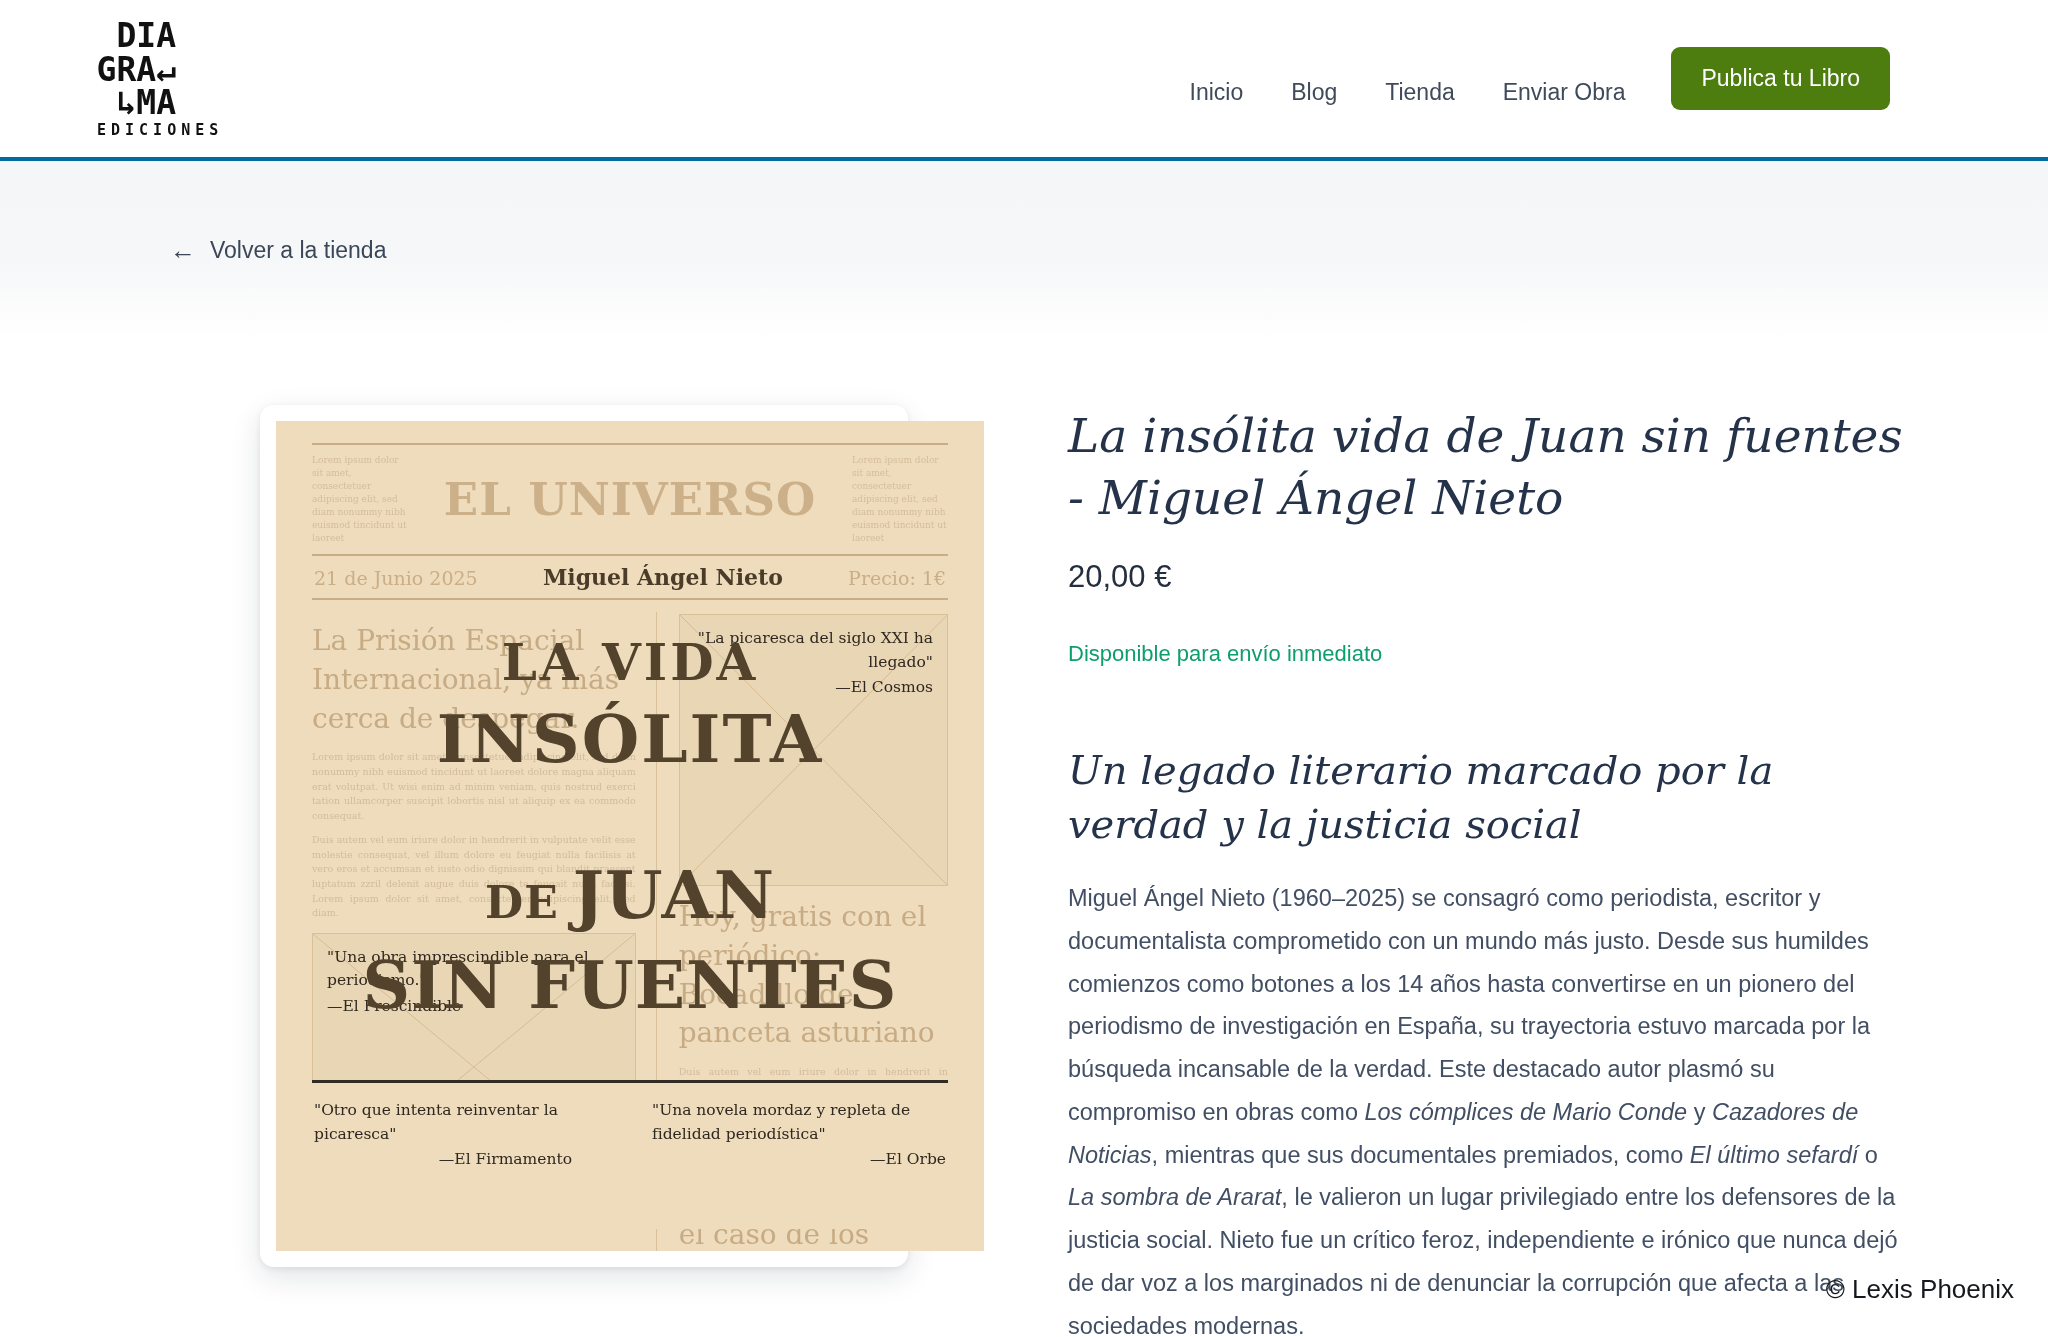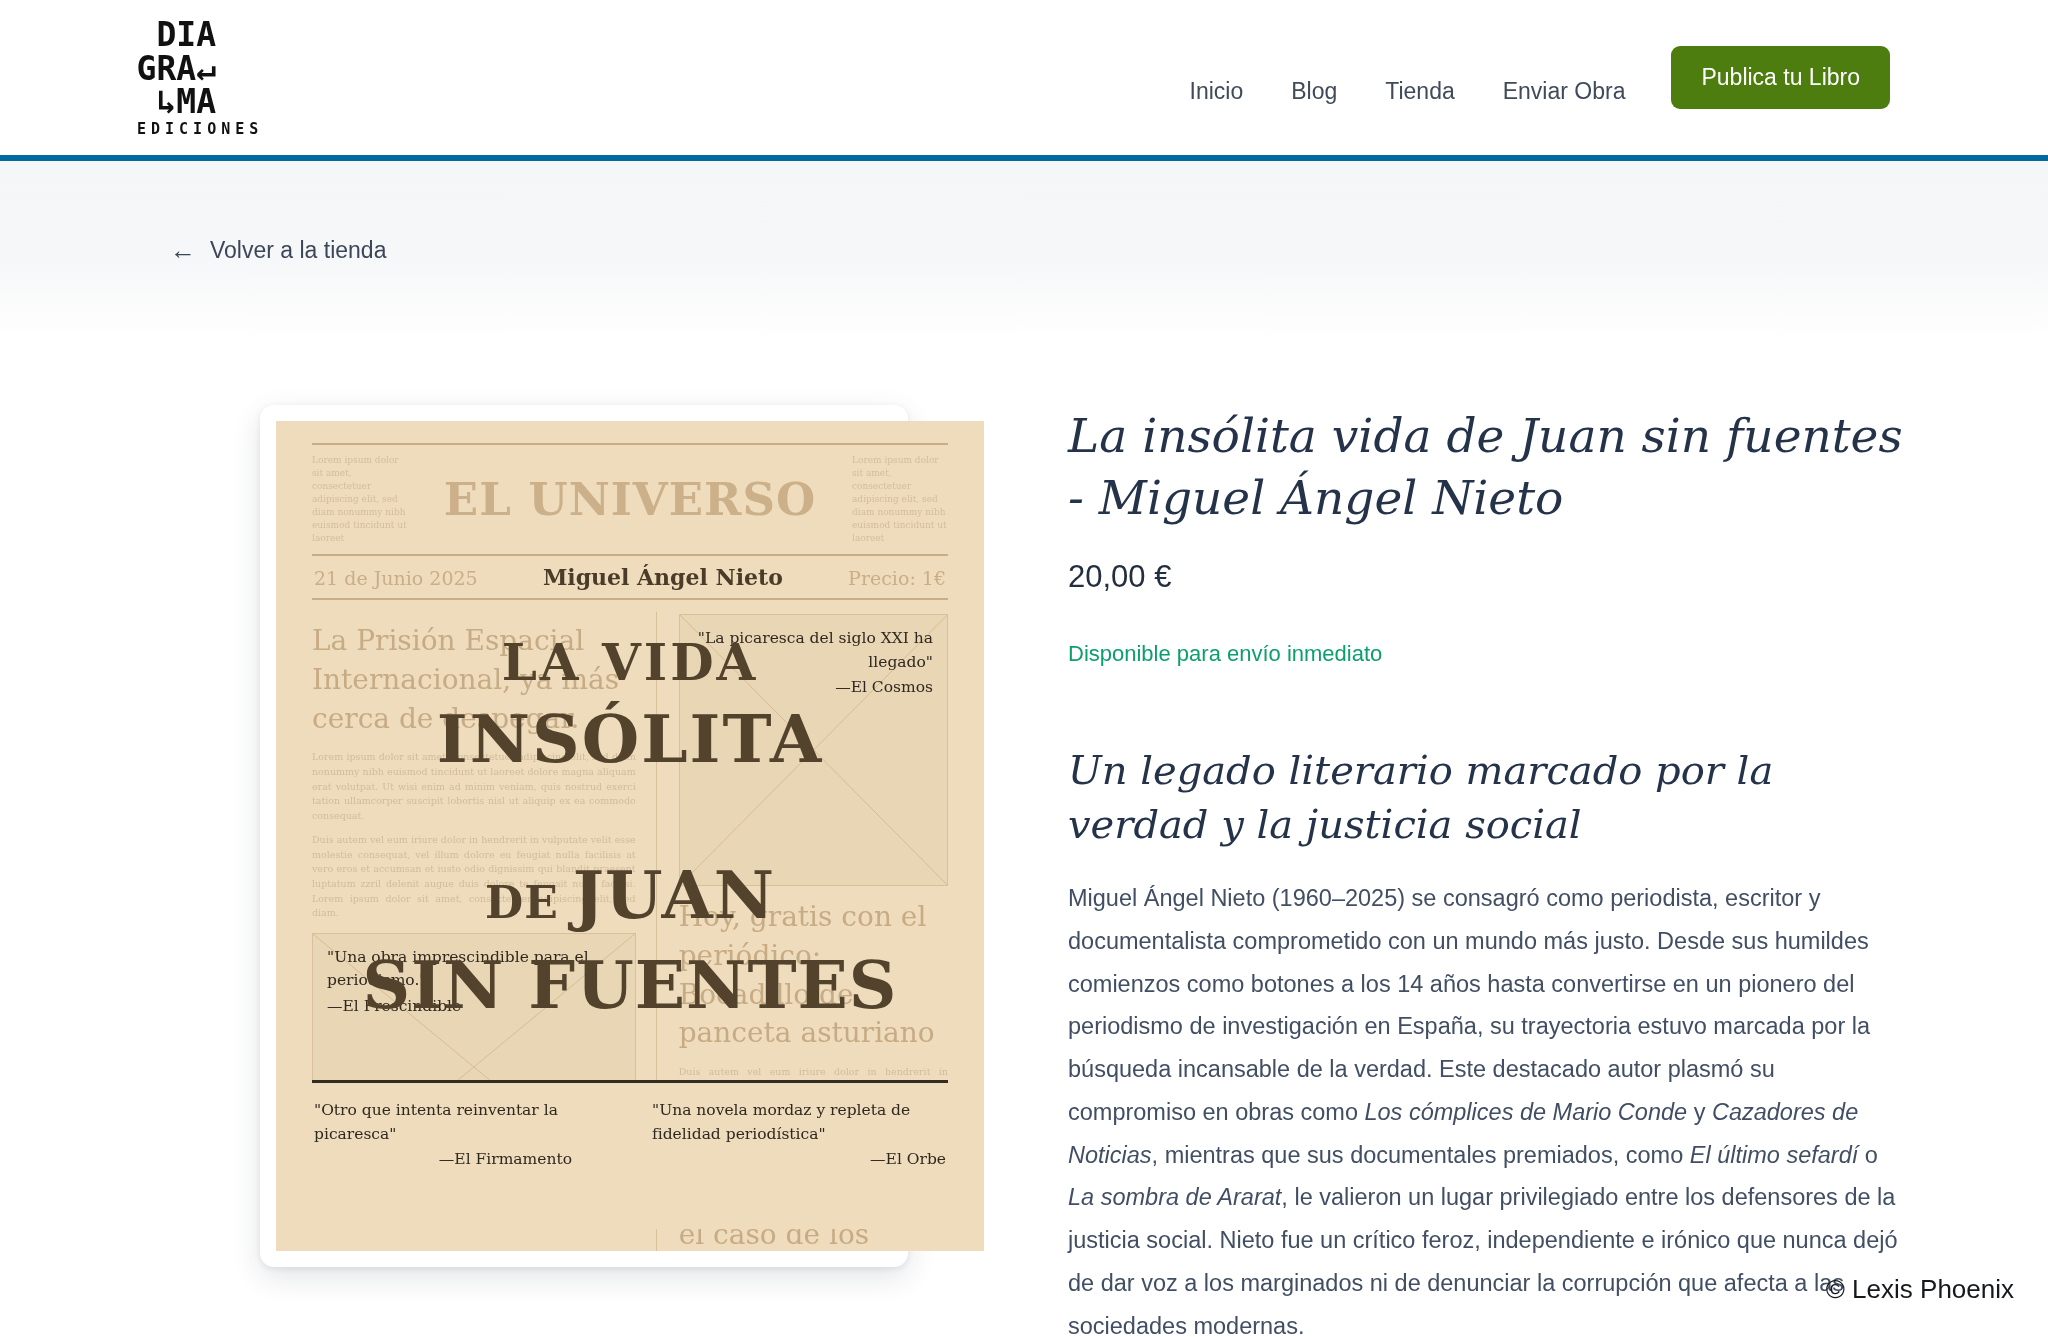--- a/index.html
+++ b/index.html
@@ -1,21 +1,21 @@
 <!DOCTYPE html>
 <html lang="es"><head>
 <meta charset="utf-8">
 <style>
   html,body{margin:0;padding:0;width:2048px;height:1337px;overflow:hidden;background:#ffffff;
             font-family:"Liberation Sans",sans-serif;position:relative;}
   *{box-sizing:border-box;}
 
   
-  .header{height:161px;background:#ffffff;border-bottom:6px solid #0369a1;
-          display:flex;align-items:center;padding:0 158px 0 116px;}
+  .header{height:161px;background:#ffffff;border-bottom:4px solid #0369a1;
+          display:flex;align-items:center;padding:0 158px 0 76px;}
   .logo{font-family:"DejaVu Sans Mono","Liberation Mono",monospace;font-weight:bold;color:#111;
         line-height:1.02;font-size:33px;width:100px;}
   .logo .ln{text-align:right;white-space:pre;}
   .logo .sub{font-size:15px;letter-spacing:5px;text-align:center;margin-top:3px;white-space:nowrap;margin-left:21px;}
   .nav{margin-left:auto;display:flex;align-items:center;gap:48px;margin-top:28px;}
   .nav a{color:#3f4a5a;font-size:23px;text-decoration:none;cursor:pointer;}
   .cta{margin-left:46px;background:#4d7c0f;color:#ffffff;font-size:23px;border:none;
        padding:18px 30px;border-radius:9px;cursor:pointer;font-family:inherit;}
 
   

